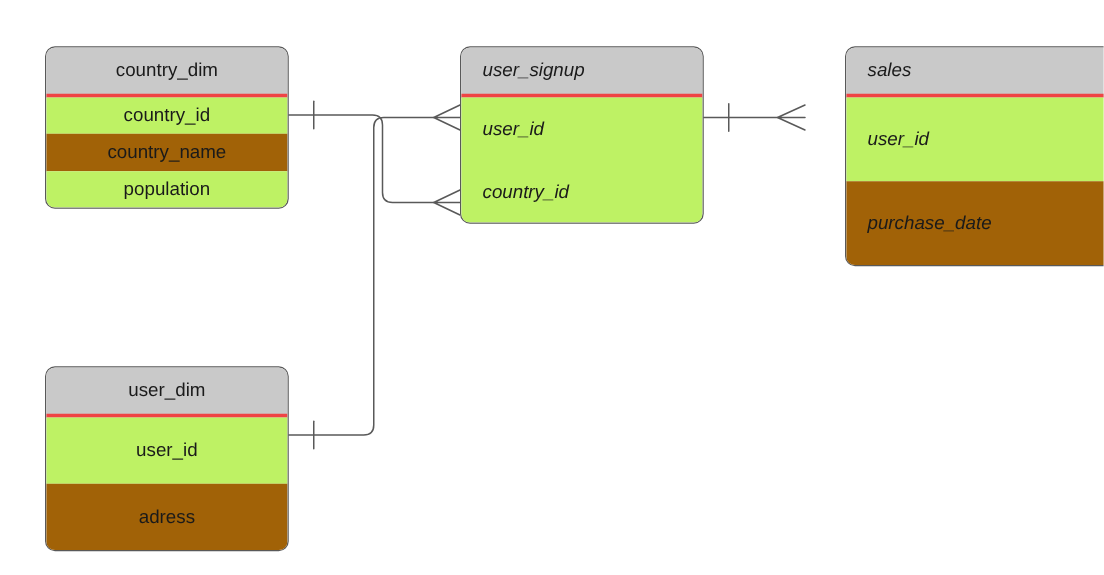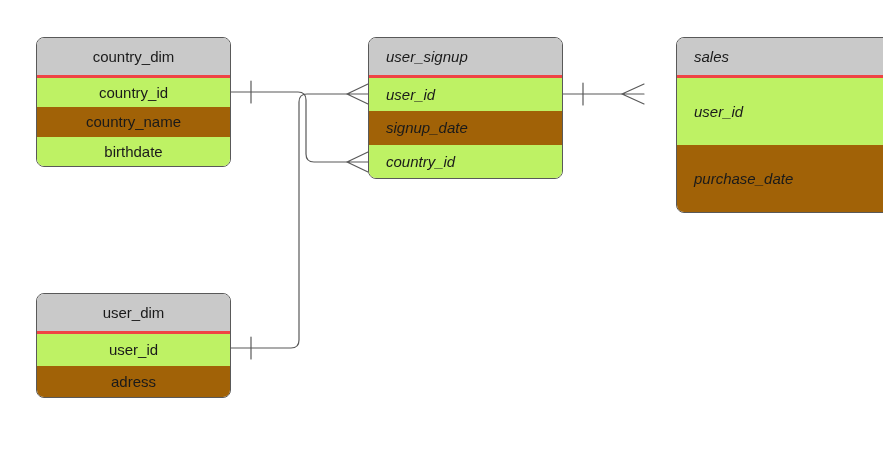--- a/index.html
+++ b/index.html
@@ -97,37 +97,36 @@
       <path d="M 644 84 L 622 94 L 644 94 M 622 94 L 644 104"></path>
     </g>
   </svg>
 
   <div class="etable" style="left:36px; top:37px; width:195px; height:130px;">
     <div class="thead">
       <span>country_dim</span>
     </div>
     <div class="trow">country_id</div>
     <div class="trow alt">country_name</div>
-    <div class="trow">birthdate</div>
+    <div class="trow">population</div>
   </div>
 
-  <div class="etable" style="left:36px; top:293px; width:195px; height:105px;">
+  <div class="etable" style="left:36px; top:293px; width:195px; height:148px;">
     <div class="thead">
       <span>user_dim</span>
     </div>
     <div class="trow">user_id</div>
     <div class="trow alt">adress</div>
   </div>
 
   <div class="etable fact" style="left:368px; top:37px; width:195px; height:142px;">
     <div class="thead">
       <span>user_signup</span>
     </div>
     <div class="trow">user_id</div>
-    <div class="trow alt">signup_date</div>
     <div class="trow">country_id</div>
   </div>
 
   <div class="etable fact" style="left:676px; top:37px; width:220px; height:176px;">
     <div class="thead">
       <span>sales</span>
     </div>
     <div class="trow">user_id</div>
     <div class="trow alt">purchase_date</div>
   </div>

